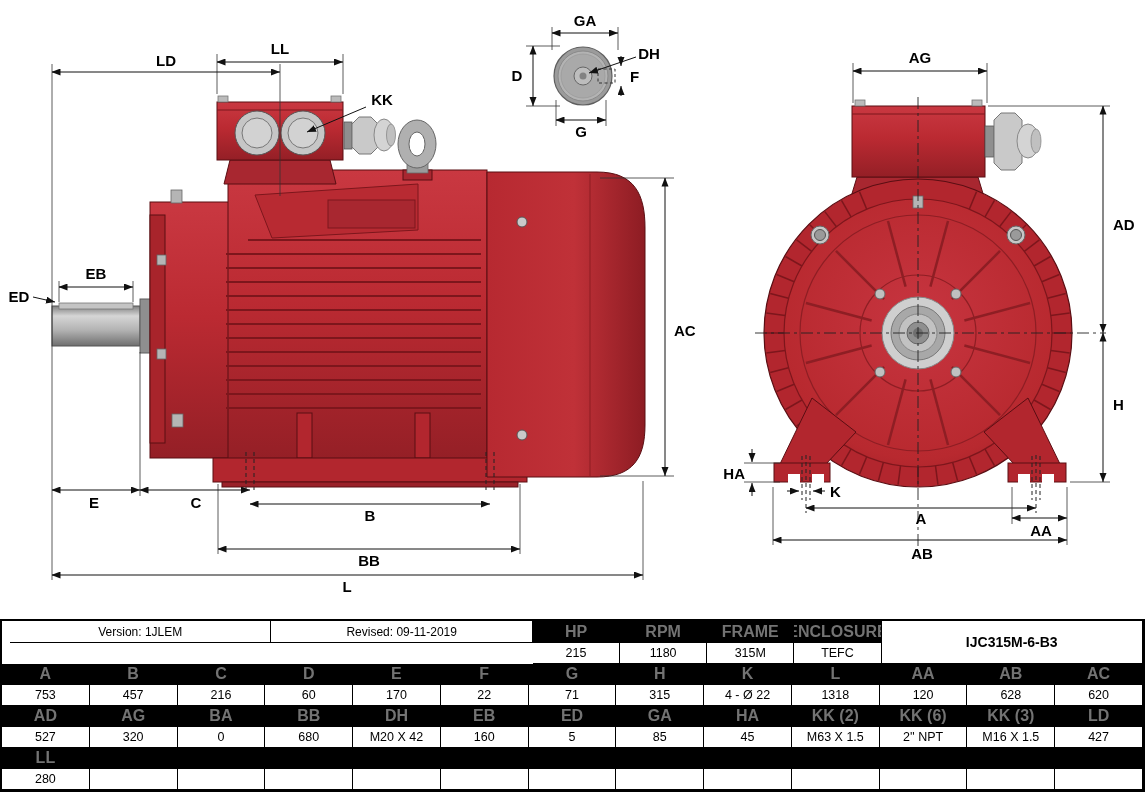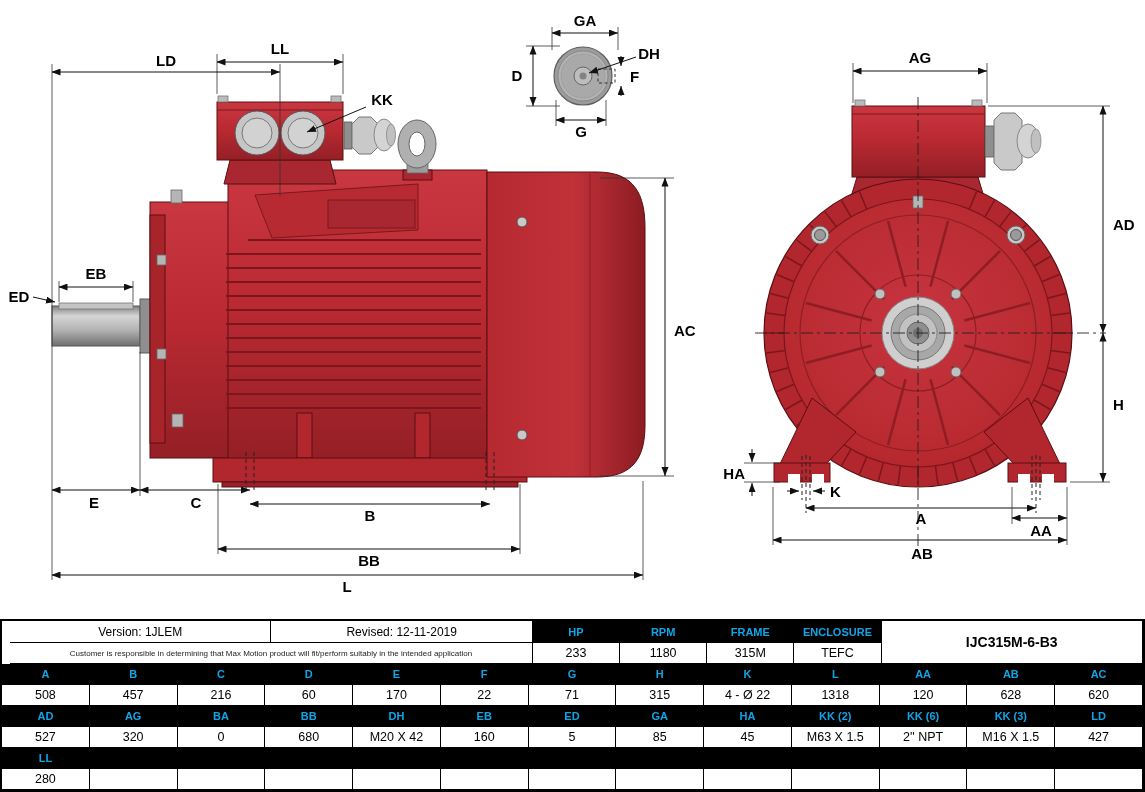--- a/index.html
+++ b/index.html
@@ -12,21 +12,21 @@
   .holed{stroke:#222;stroke-width:1;fill:none;stroke-dasharray:4,3;}
   .cl{stroke:#222;stroke-width:0.9;fill:none;stroke-dasharray:12,4,3,4;}
   .out{stroke:#5a0e13;stroke-width:1;}
   
   .tbl{position:absolute;left:0;top:619px;width:1145px;height:173px;
        border:2px solid #000;box-sizing:border-box;background:#fff;}
   .top-grid{display:grid;grid-template-columns:repeat(13,1fr);grid-template-rows:22px 21px;padding-left:8px;}
   .dim-grid{display:grid;grid-template-columns:repeat(13,1fr);grid-auto-rows:21px;}
   .c{border-right:1px solid #000;border-bottom:1px solid #000;display:flex;
      align-items:center;justify-content:center;overflow:hidden;white-space:nowrap;}
-  .hd{background:#000;color:#0ea5e9;font-weight:bold;font-size:11px;}
+  .hd{background:#000;color:#737373;font-weight:bold;font-size:16px;}
   .vl{font-size:12.5px;color:#000;}
   .plain{font-size:12px;color:#000;}
   .note{font-size:8px;color:#222;}
   .model{font-weight:bold;font-size:14px;color:#000;}
 </style>
 </head>
 <body>
 
 <svg class="draw" width="1145" height="618" viewBox="0 0 1145 618">
   <defs>
@@ -346,47 +346,46 @@
     <line x1="773" y1="487" x2="773" y2="545" class="ext"></line>
     <line x1="1067" y1="487" x2="1067" y2="545" class="ext"></line>
     <line x1="773" y1="540" x2="1067" y2="540" class="dim" marker-start="url(#as)" marker-end="url(#ae)"></line>
     <text class="dl" x="922" y="559" text-anchor="middle">AB</text>
   </g>
 </svg>
 
 <div class="tbl">
   <div class="top-grid">
     <div class="c plain" style="grid-column:1/4;grid-row:1;">Version: 1JLEM</div>
-    <div class="c plain" style="grid-column:4/7;grid-row:1;">Revised: 12-11-2019</div>
+    <div class="c plain" style="grid-column:4/7;grid-row:1;">Revised: 09-11-2019</div>
     <div class="c hd" style="grid-column:7;grid-row:1;">HP</div>
     <div class="c hd" style="grid-column:8;grid-row:1;">RPM</div>
     <div class="c hd" style="grid-column:9;grid-row:1;">FRAME</div>
     <div class="c hd" style="grid-column:10;grid-row:1;">ENCLOSURE</div>
     <div class="c model" style="grid-column:11/14;grid-row:1/3;">IJC315M-6-B3</div>
-    <div class="c note" style="grid-column:1/7;grid-row:2;">Customer is responsible in determining that Max Motion product will fit/perform suitably in the intended application</div>
-    <div class="c vl" style="grid-column:7;grid-row:2;">233</div>
+    <div class="c vl" style="grid-column:7;grid-row:2;">215</div>
     <div class="c vl" style="grid-column:8;grid-row:2;">1180</div>
     <div class="c vl" style="grid-column:9;grid-row:2;">315M</div>
     <div class="c vl" style="grid-column:10;grid-row:2;">TEFC</div>
   </div>
   <div class="dim-grid">
       <div class="c hd">A</div>
       <div class="c hd">B</div>
       <div class="c hd">C</div>
       <div class="c hd">D</div>
       <div class="c hd">E</div>
       <div class="c hd">F</div>
       <div class="c hd">G</div>
       <div class="c hd">H</div>
       <div class="c hd">K</div>
       <div class="c hd">L</div>
       <div class="c hd">AA</div>
       <div class="c hd">AB</div>
       <div class="c hd">AC</div>
-      <div class="c vl">508</div>
+      <div class="c vl">753</div>
       <div class="c vl">457</div>
       <div class="c vl">216</div>
       <div class="c vl">60</div>
       <div class="c vl">170</div>
       <div class="c vl">22</div>
       <div class="c vl">71</div>
       <div class="c vl">315</div>
       <div class="c vl">4 - Ø 22</div>
       <div class="c vl">1318</div>
       <div class="c vl">120</div>

